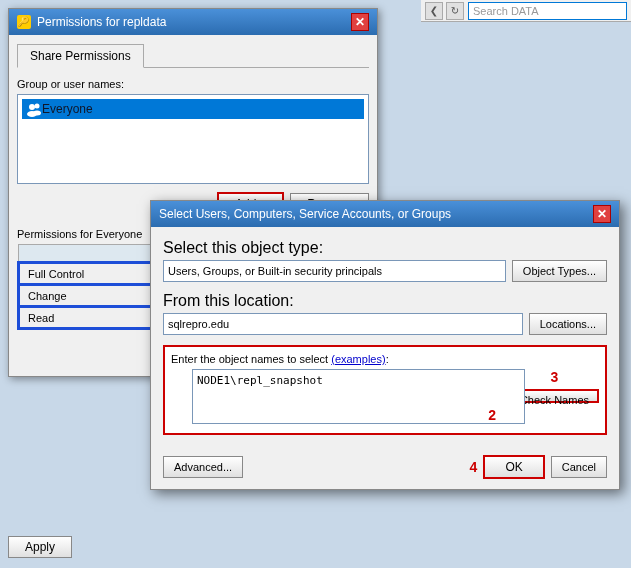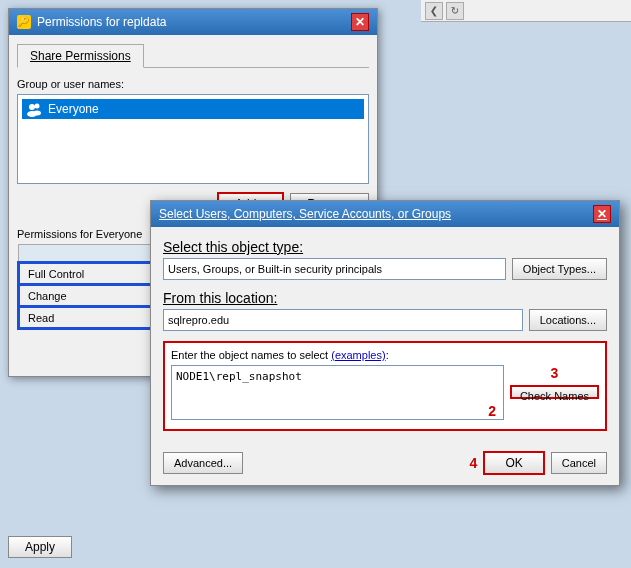--- a/index.html
+++ b/index.html
@@ -125,43 +125,41 @@
       font-size: 12px;
       cursor: pointer;
       margin-right: 2px;
       position: relative;
       top: 1px;
     }
     .tab-item.active {
       background: #f0f0f0;
       border-bottom: 1px solid #f0f0f0;
       z-index: 1;
-      text-decoration: underline;
     }
 
     
     .section-label {
       font-size: 11px;
       margin-bottom: 4px;
       color: #000;
     }
     .group-list-box {
       border: 1px solid #7a97b8;
       background: white;
       height: 90px;
       padding: 4px;
       margin-bottom: 8px;
     }
     .group-item {
       display: flex;
       align-items: center;
-      gap: 6px;
       padding: 2px 4px;
       background: #0078d7;
-      color: #ffffff;
+      color: #0f172a;
     }
     .group-icon {
       width: 16px;
       height: 16px;
       display: inline-block;
       position: relative;
     }
 
     
     .btn-row {
@@ -248,32 +246,30 @@
       z-index: 10;
     }
     .select-dialog-titlebar {
       background: linear-gradient(to bottom, #4a90d9, #2b6cb0);
       color: white;
       padding: 4px 8px;
       display: flex;
       align-items: center;
       justify-content: space-between;
       height: 26px;
-      text-decoration: underline;
     }
     .select-dialog-content {
       padding: 12px;
     }
     .field-row {
       margin-bottom: 10px;
     }
     .field-label {
-      font-size: 14px;
+      font-size: 16px;
       margin-bottom: 3px;
-      text-decoration: underline;
     }
     .field-input-row {
       display: flex;
       gap: 6px;
       align-items: center;
     }
     .text-input {
       flex: 1;
       height: 22px;
       border: 1px solid #7a97b8;
@@ -307,20 +303,21 @@
       margin-top: 40px;
     }
     .object-names-input {
       width: 100%;
       height: 55px;
       border: 1px solid #7a97b8;
       background: white;
       padding: 4px;
       font-size: 11px;
       resize: none;
+      margin-left: 21px;
     }
     .check-names-btn {
       border: 2px solid #cc0000;
       padding: 3px 8px;
       background: linear-gradient(to bottom, #ffffff, #e0e0e0);
       cursor: pointer;
       font-size: 11px;
       height: 14px;
     }
 
@@ -350,20 +347,23 @@
       border-radius: 10px;
     }
   </style>
 </head>
 <body>
 
 <div class="top-bar">
   <div class="top-bar-nav">
     <div class="nav-btn">❮</div>
     <div class="nav-btn">↻</div>
+  </div>
+  <div class="search-box">
+    <span style="color:#999;font-size:11px;">Search DATA</span>
   </div>
 </div>
 
 <div class="permissions-dialog">
   <div class="dialog-titlebar">
     <span class="dialog-titlebar-icon">🔑</span>
     <span class="dialog-title-text">Permissions for repldata</span>
     <div class="dialog-close-btn">✕</div>
   </div>
 

